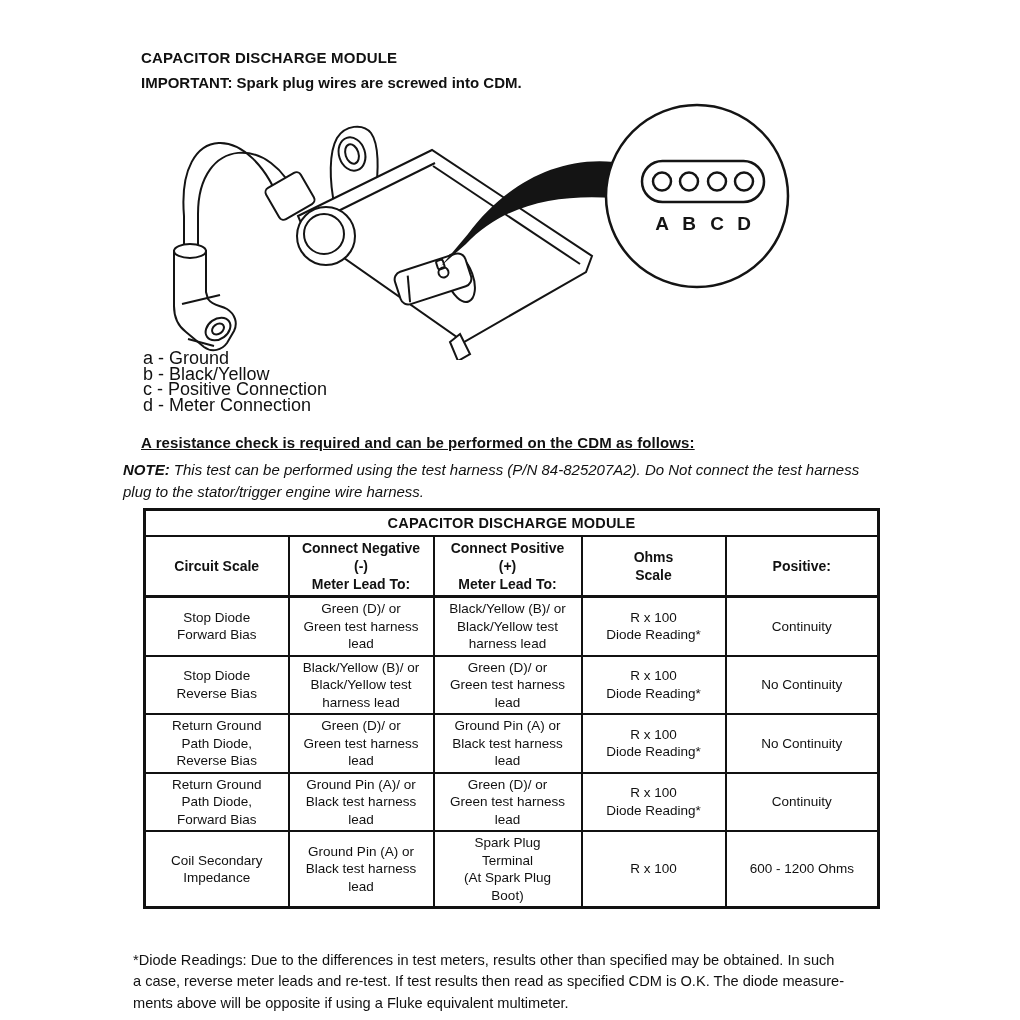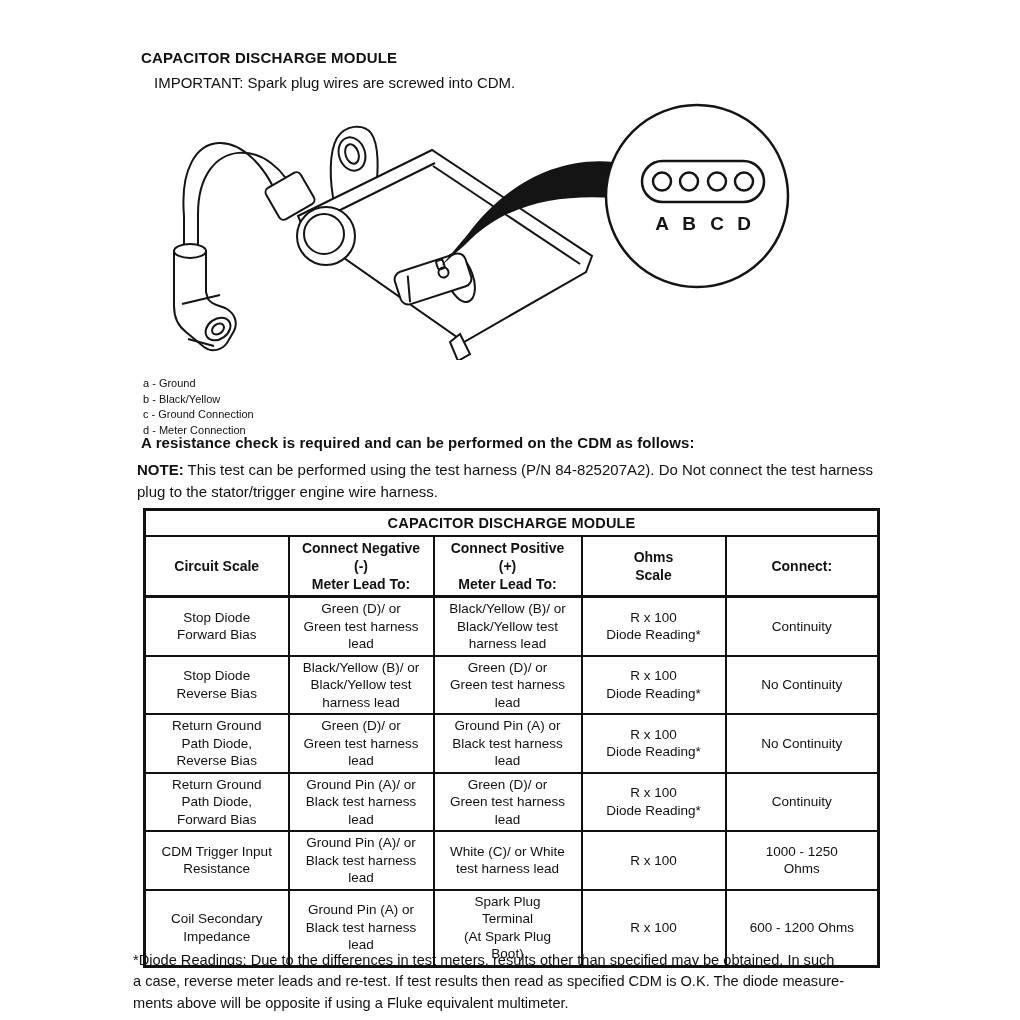--- a/index.html
+++ b/index.html
@@ -3,25 +3,25 @@
 <meta charset="utf-8">
 <style>
   html,body{margin:0;padding:0;}
   body{
     width:1020px;height:1020px;background:#ffffff;position:relative;
     font-family:"Liberation Sans", sans-serif;color:#111;
     -webkit-font-smoothing:antialiased;
   }
   .abs{position:absolute;}
   .page-title{left:141px;top:49px;font-size:15px;font-weight:bold;letter-spacing:.2px;}
-  .important-line{left:154px;top:74px;font-size:15px;font-weight:normal;}
+  .important-line{left:141px;top:74px;font-size:15px;font-weight:bold;}
   .diagram{left:130px;top:98px;width:680px;height:262px;}
-  .legend{left:143px;top:376px;font-size:11px;line-height:15.5px;}
-  .res-heading{left:141px;top:434px;font-size:15px;font-weight:bold;letter-spacing:.1px;}
-  .note{left:137px;top:459px;width:756px;font-size:15px;line-height:21.5px;}
+  .legend{left:143px;top:351px;font-size:18px;line-height:15.5px;}
+  .res-heading{left:141px;top:434px;font-size:15px;font-weight:bold;letter-spacing:.1px;text-decoration:underline;}
+  .note{left:123px;top:459px;width:756px;font-size:15px;font-style:italic;line-height:21.5px;}
   .note .note-label{font-weight:bold;}
   table.cdm{
     position:absolute;left:143px;top:508px;width:734px;
     border-collapse:collapse;table-layout:fixed;background:#fff;
   }
   table.cdm,table.cdm th,table.cdm td{border:2px solid #111;}
   table.cdm{border:3px solid #111;}
   table.cdm th.tbl-title{
     font-size:14.5px;font-weight:bold;text-align:center;height:22px;
     border-bottom:2px solid #111;letter-spacing:.2px;
@@ -109,21 +109,21 @@
     <text x="532" y="132">A</text>
     <text x="559" y="132">B</text>
     <text x="587" y="132">C</text>
     <text x="614" y="132">D</text>
   </g>
 </svg>
 
 <div class="abs legend">
   <div>a - Ground</div>
   <div>b - Black/Yellow</div>
-  <div>c - Ground Connection</div>
+  <div>c - Positive Connection</div>
   <div>d - Meter Connection</div>
 </div>
 
 <div class="abs res-heading">A resistance check is required and can be performed on the CDM as follows:</div>
 
 <div class="abs note">
   <span class="note-label">NOTE:</span><span> This test can be performed using the test harness (P/N 84-825207A2). Do Not connect the test harness plug to the stator/trigger engine wire harness.</span>
 </div>
 
 <table class="cdm">
@@ -141,21 +141,21 @@
   <tr style="height:58px">
     <th class="col-h">Circuit Scale</th>
     <th class="col-h">Connect Negative
 (-)
 Meter Lead To:</th>
     <th class="col-h">Connect Positive
 (+)
 Meter Lead To:</th>
     <th class="col-h">Ohms
 Scale</th>
-    <th class="col-h">Connect:</th>
+    <th class="col-h">Positive:</th>
   </tr>
   <tr style="height:56px">
     <td>Stop Diode
 Forward Bias</td>
     <td>Green (D)/ or
 Green test harness
 lead</td>
     <td>Black/Yellow (B)/ or
 Black/Yellow test
 harness lead</td>
@@ -196,32 +196,20 @@
 Forward Bias</td>
     <td>Ground Pin (A)/ or
 Black test harness
 lead</td>
     <td>Green (D)/ or
 Green test harness
 lead</td>
     <td>R x 100
 Diode Reading*</td>
     <td>Continuity</td>
-  </tr>
-  <tr style="height:55px">
-    <td>CDM Trigger Input
-Resistance</td>
-    <td>Ground Pin (A)/ or
-Black test harness
-lead</td>
-    <td>White (C)/ or White
-test harness lead</td>
-    <td>R x 100</td>
-    <td>1000 - 1250
-Ohms</td>
   </tr>
   <tr style="height:75px">
     <td>Coil Secondary
 Impedance</td>
     <td>Ground Pin (A) or
 Black test harness
 lead</td>
     <td>Spark Plug
 Terminal
 (At Spark Plug

